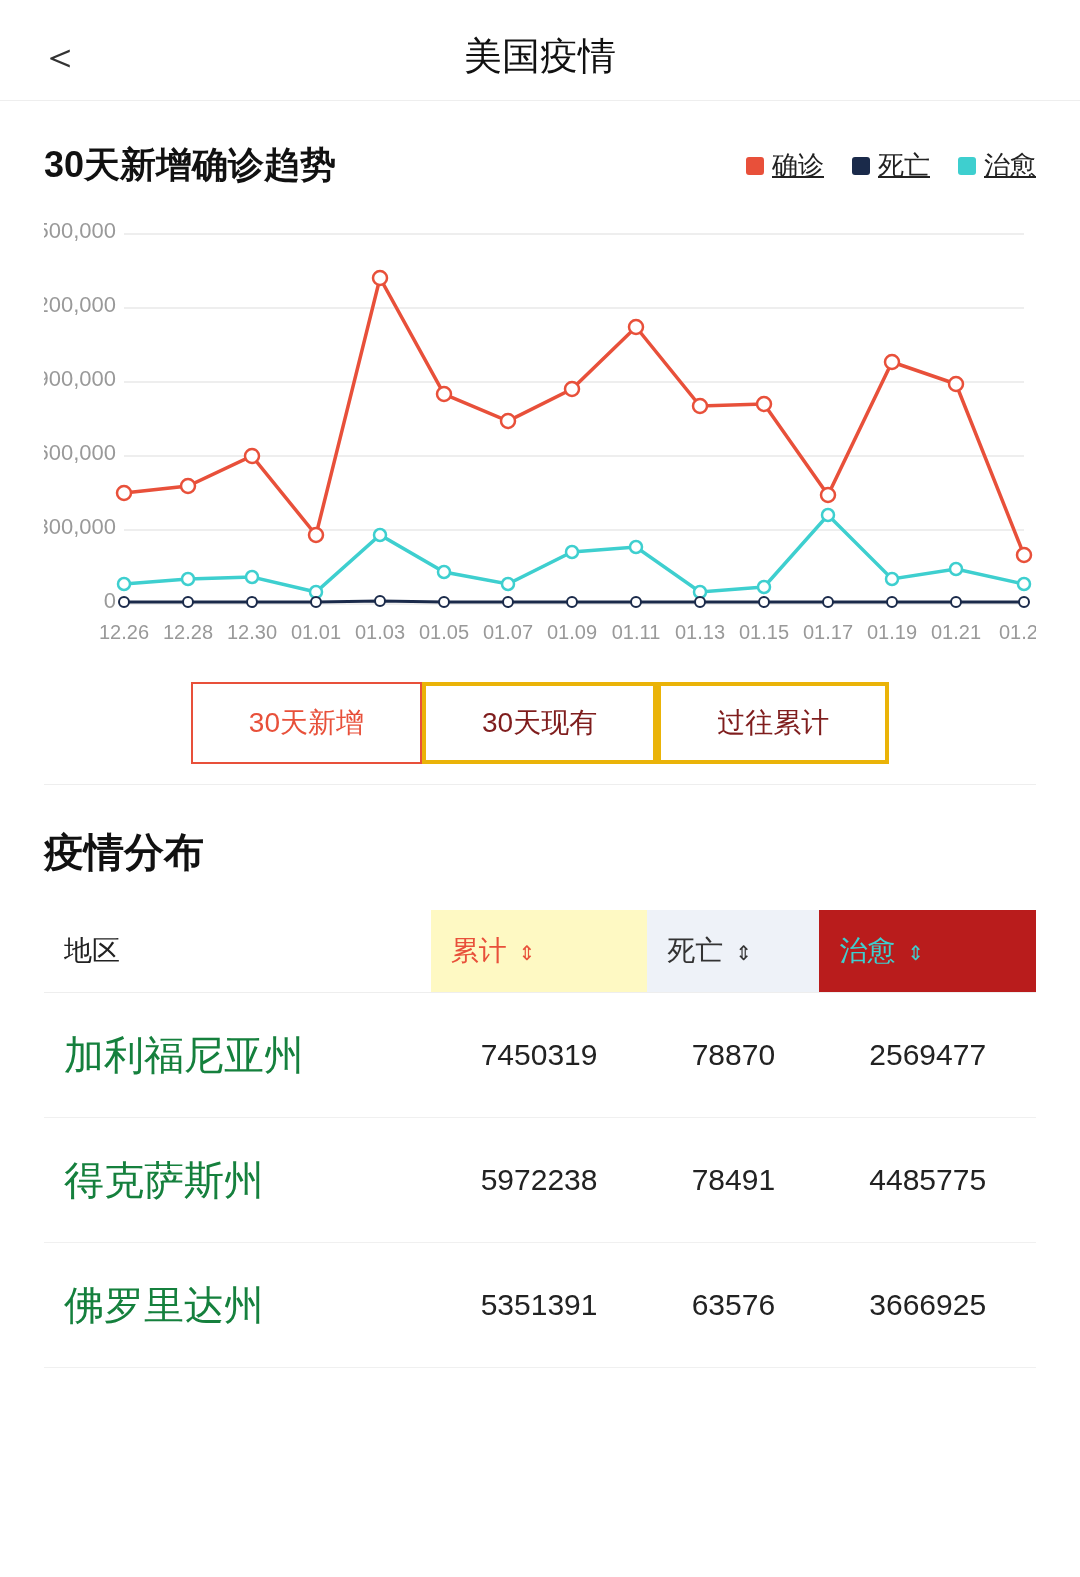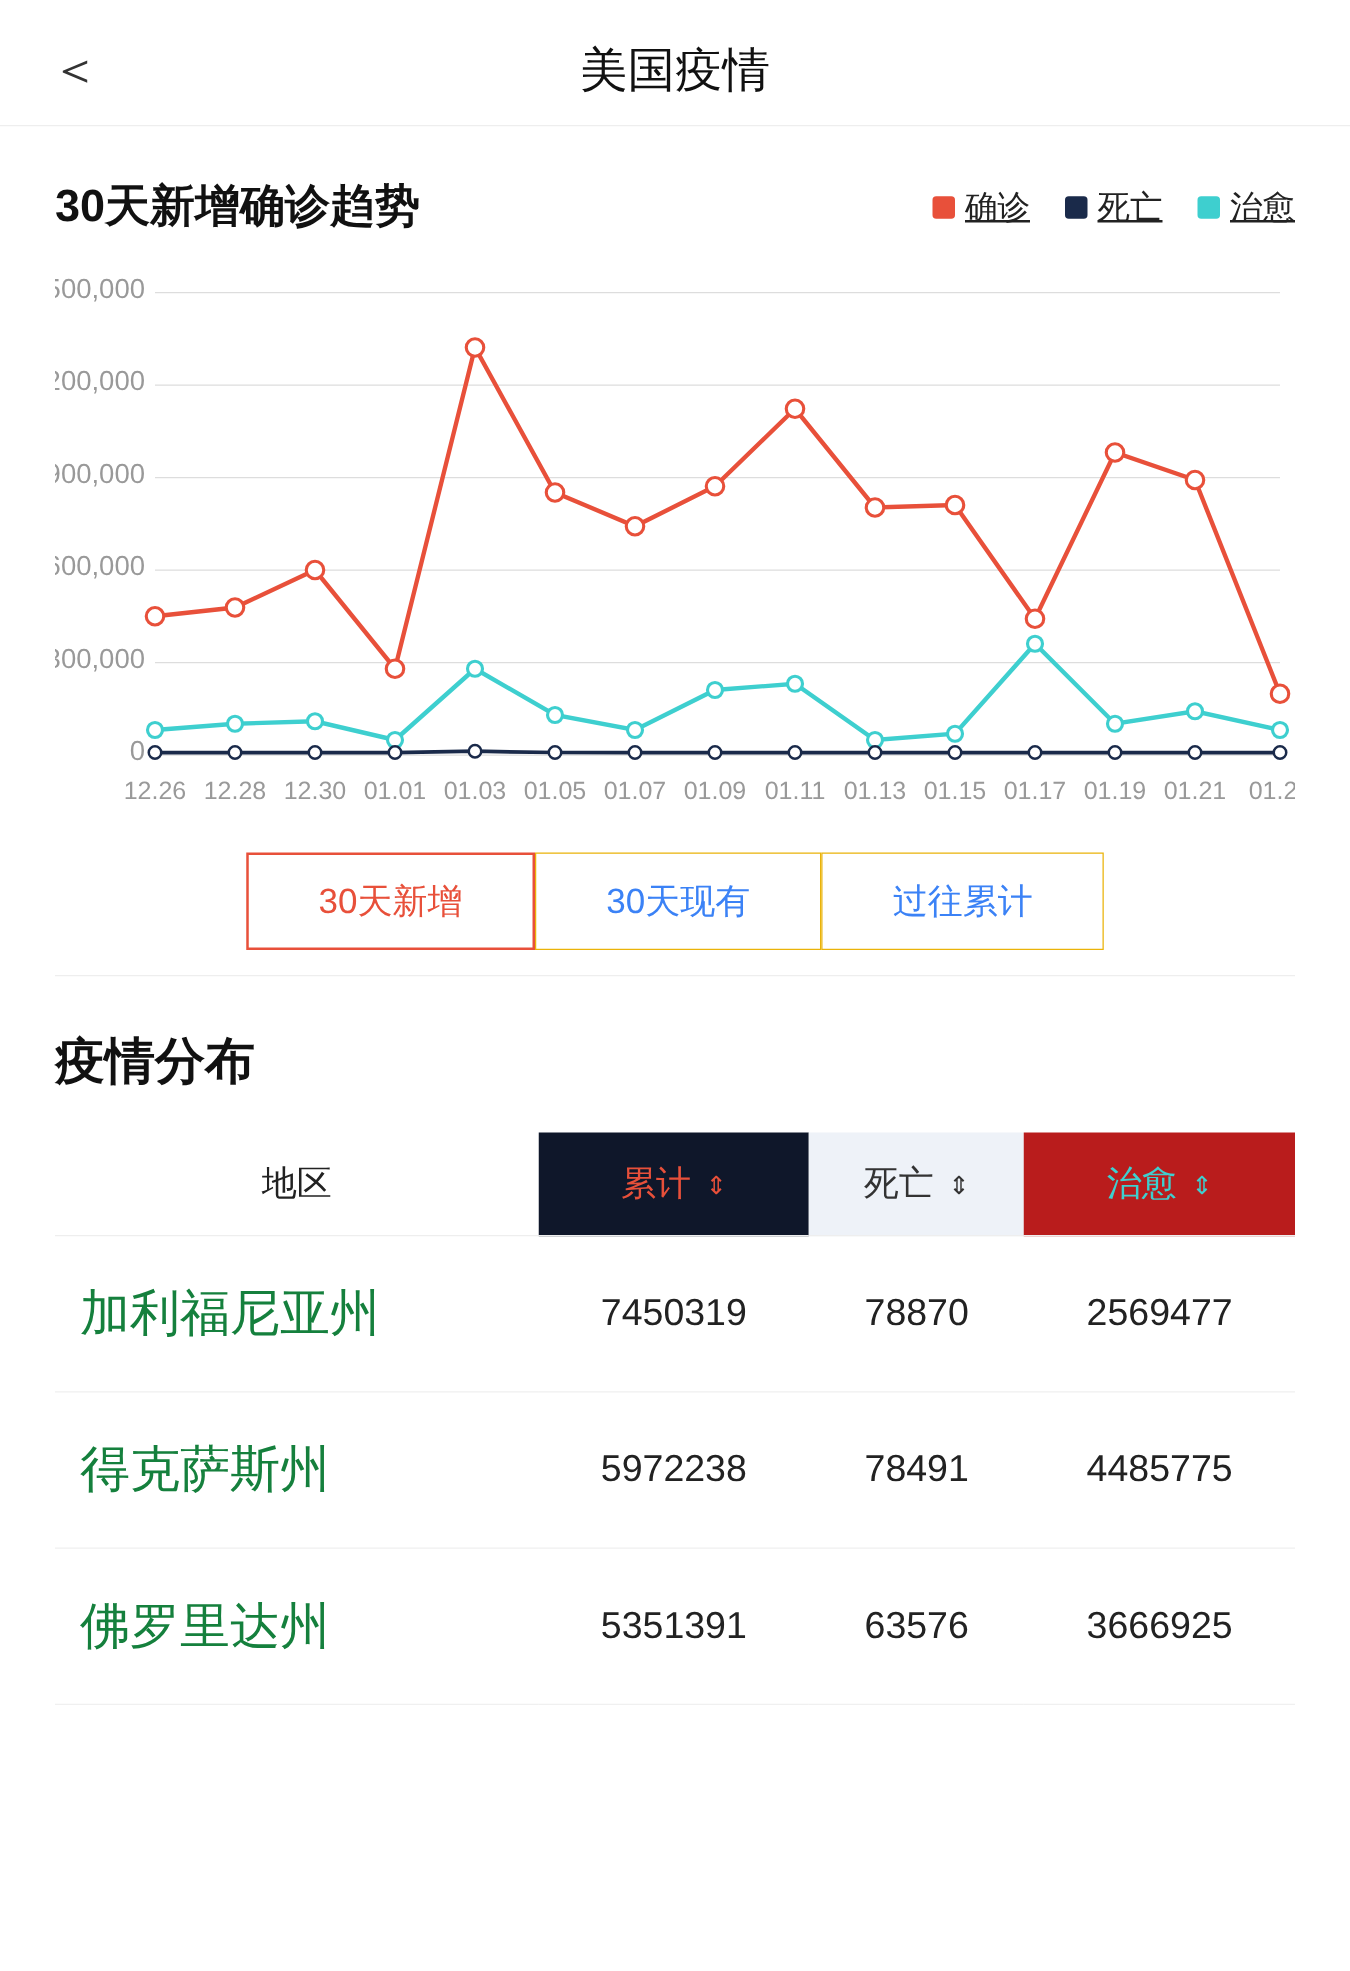--- a/index.html
+++ b/index.html
@@ -85,24 +85,24 @@
     
     .tab-row {
       display: flex;
       gap: 0;
       margin: 28px 0 0 0;
       justify-content: center;
     }
     .tab-btn {
       padding: 18px 56px;
       font-size: 28px;
-      border: 1px solid #eab308;
+      border: 4px solid #eab308;
       background: #fff;
       cursor: pointer;
-      color: #3b82f6;
+      color: #7f1d1d;
     }
     .tab-btn.active {
       color: #e8503a;
       border-color: #e8503a;
       border-width: 2px;
       background: #fff;
     }
 
     
     .dist-section {
@@ -117,25 +117,25 @@
 
     
     .table {
       width: 100%;
       border-collapse: collapse;
     }
     .table thead tr th {
       padding: 22px 20px;
       font-size: 28px;
       font-weight: 500;
-      text-align: center;
+      text-align: left;
       border-bottom: 1px solid #eee;
     }
     .table thead tr th.confirmed-col {
-      background: #0f172a;
+      background: #fef9c3;
       color: #e8503a;
     }
     .table thead tr th.death-col {
       background: #eef2f8;
       color: #333;
     }
     .table thead tr th.recovered-col {
       background: #b91c1c;
       color: #3ecfcf;
     }

